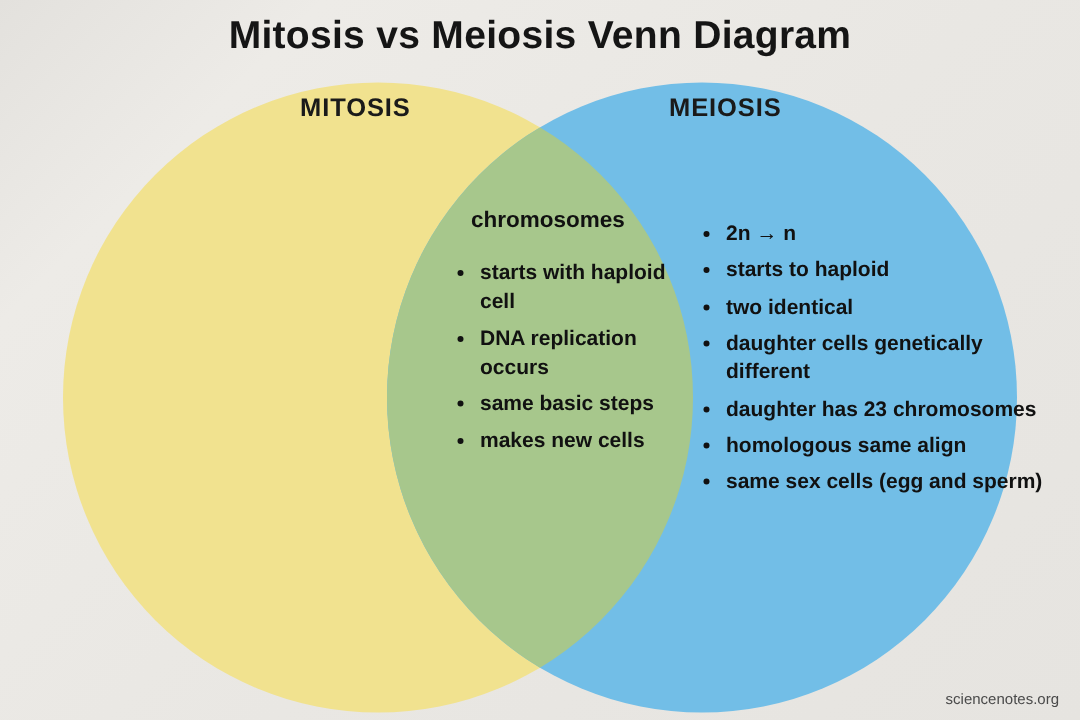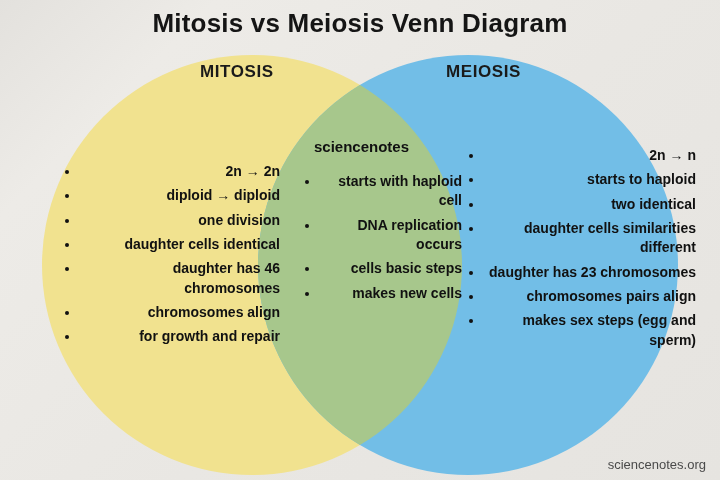--- a/index.html
+++ b/index.html
@@ -44,21 +44,20 @@
     position: absolute;
     margin: 0;
     padding: 0 0 0 18px;
     font-size: 14px;
     font-weight: bold;
     color: #111;
     line-height: 1.38;
   }
   .venn-list li {
     margin-bottom: 5px;
-    text-align: right;
   }
   .list-left {
     top: 162px;
     left: 62px;
     width: 200px;
   }
   .list-middle {
     top: 172px;
     left: 302px;
     width: 142px;
@@ -73,21 +72,21 @@
     top: 138px;
     left: 314px;
     font-size: 15px;
     font-weight: bold;
     color: #111;
   }
   .site-credit {
     position: absolute;
     right: 14px;
     bottom: 8px;
-    font-size: 13px;
+    font-size: 10px;
     color: #4a4a4a;
     margin-left: 20px;
   }
 </style>
 </head>
 <body>
 
 <div class="page">
 
   <svg class="venn-svg" width="720" height="480" viewBox="0 0 720 480">
@@ -100,44 +99,35 @@
     <circle cx="468" cy="265" r="210" fill="#72bee7"></circle>
     <circle cx="468" cy="265" r="210" clip-path="url(#leftClip)" fill="#a7c78c"></circle>
   </svg>
 
   <div class="page-title">Mitosis vs Meiosis Venn Diagram</div>
 
   <div class="circle-label label-mitosis">MITOSIS</div>
 
   <div class="circle-label label-meiosis">MEIOSIS</div>
 
-  <ul class="venn-list list-left">
-      <li>2n → 2n</li>
-      <li>diploid → diploid</li>
-      <li>one division</li>
-      <li>daughter cells identical</li>
-      <li>daughter has 46 chromosomes</li>
-      <li>chromosomes align</li>
-      <li>for growth and repair</li>
-    </ul>
 
-  <div class="similarities-heading">sciencenotes</div>
+  <div class="similarities-heading">chromosomes</div>
 
   <ul class="venn-list list-middle">
       <li>starts with haploid cell</li>
       <li>DNA replication occurs</li>
-      <li>cells basic steps</li>
+      <li>same basic steps</li>
       <li>makes new cells</li>
     </ul>
 
   <ul class="venn-list list-right">
       <li>2n → n</li>
       <li>starts to haploid</li>
       <li>two identical</li>
-      <li>daughter cells similarities different</li>
+      <li>daughter cells genetically different</li>
       <li>daughter has 23 chromosomes</li>
-      <li>chromosomes pairs align</li>
-      <li>makes sex steps (egg and sperm)</li>
+      <li>homologous same align</li>
+      <li>same sex cells (egg and sperm)</li>
     </ul>
 
   <div class="site-credit">sciencenotes.org</div>
 
 </div>
 
 </body></html>

